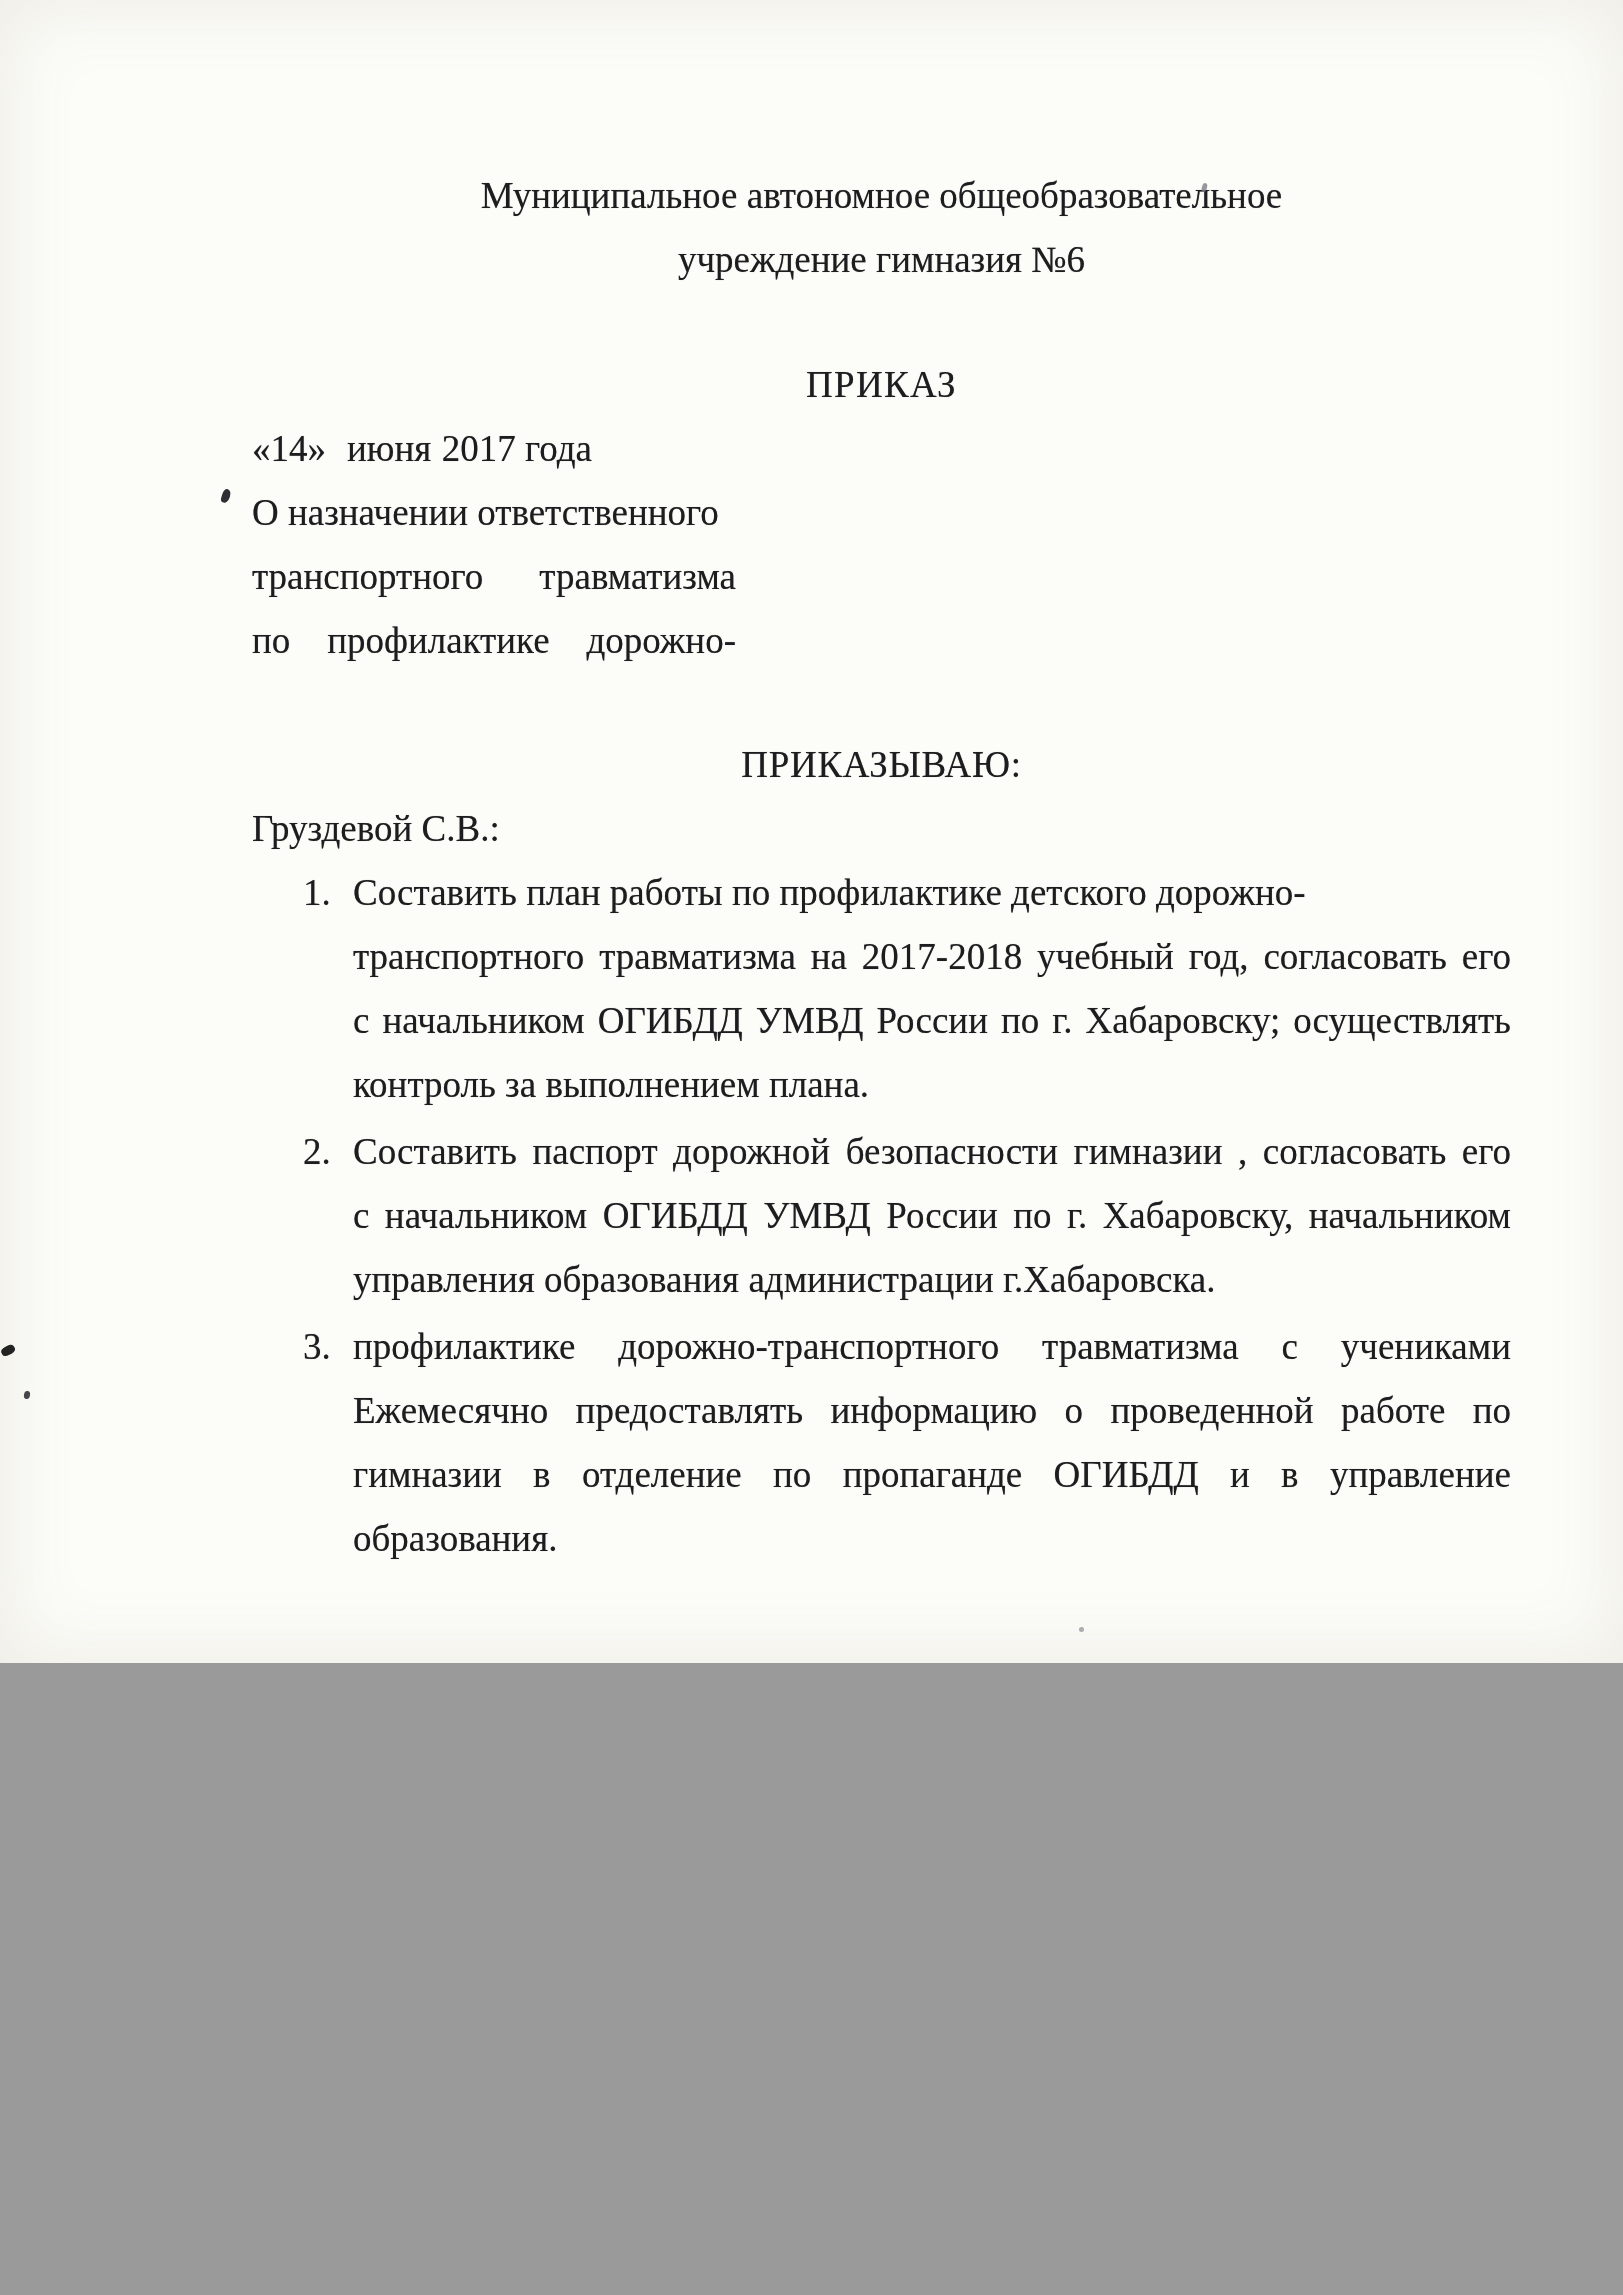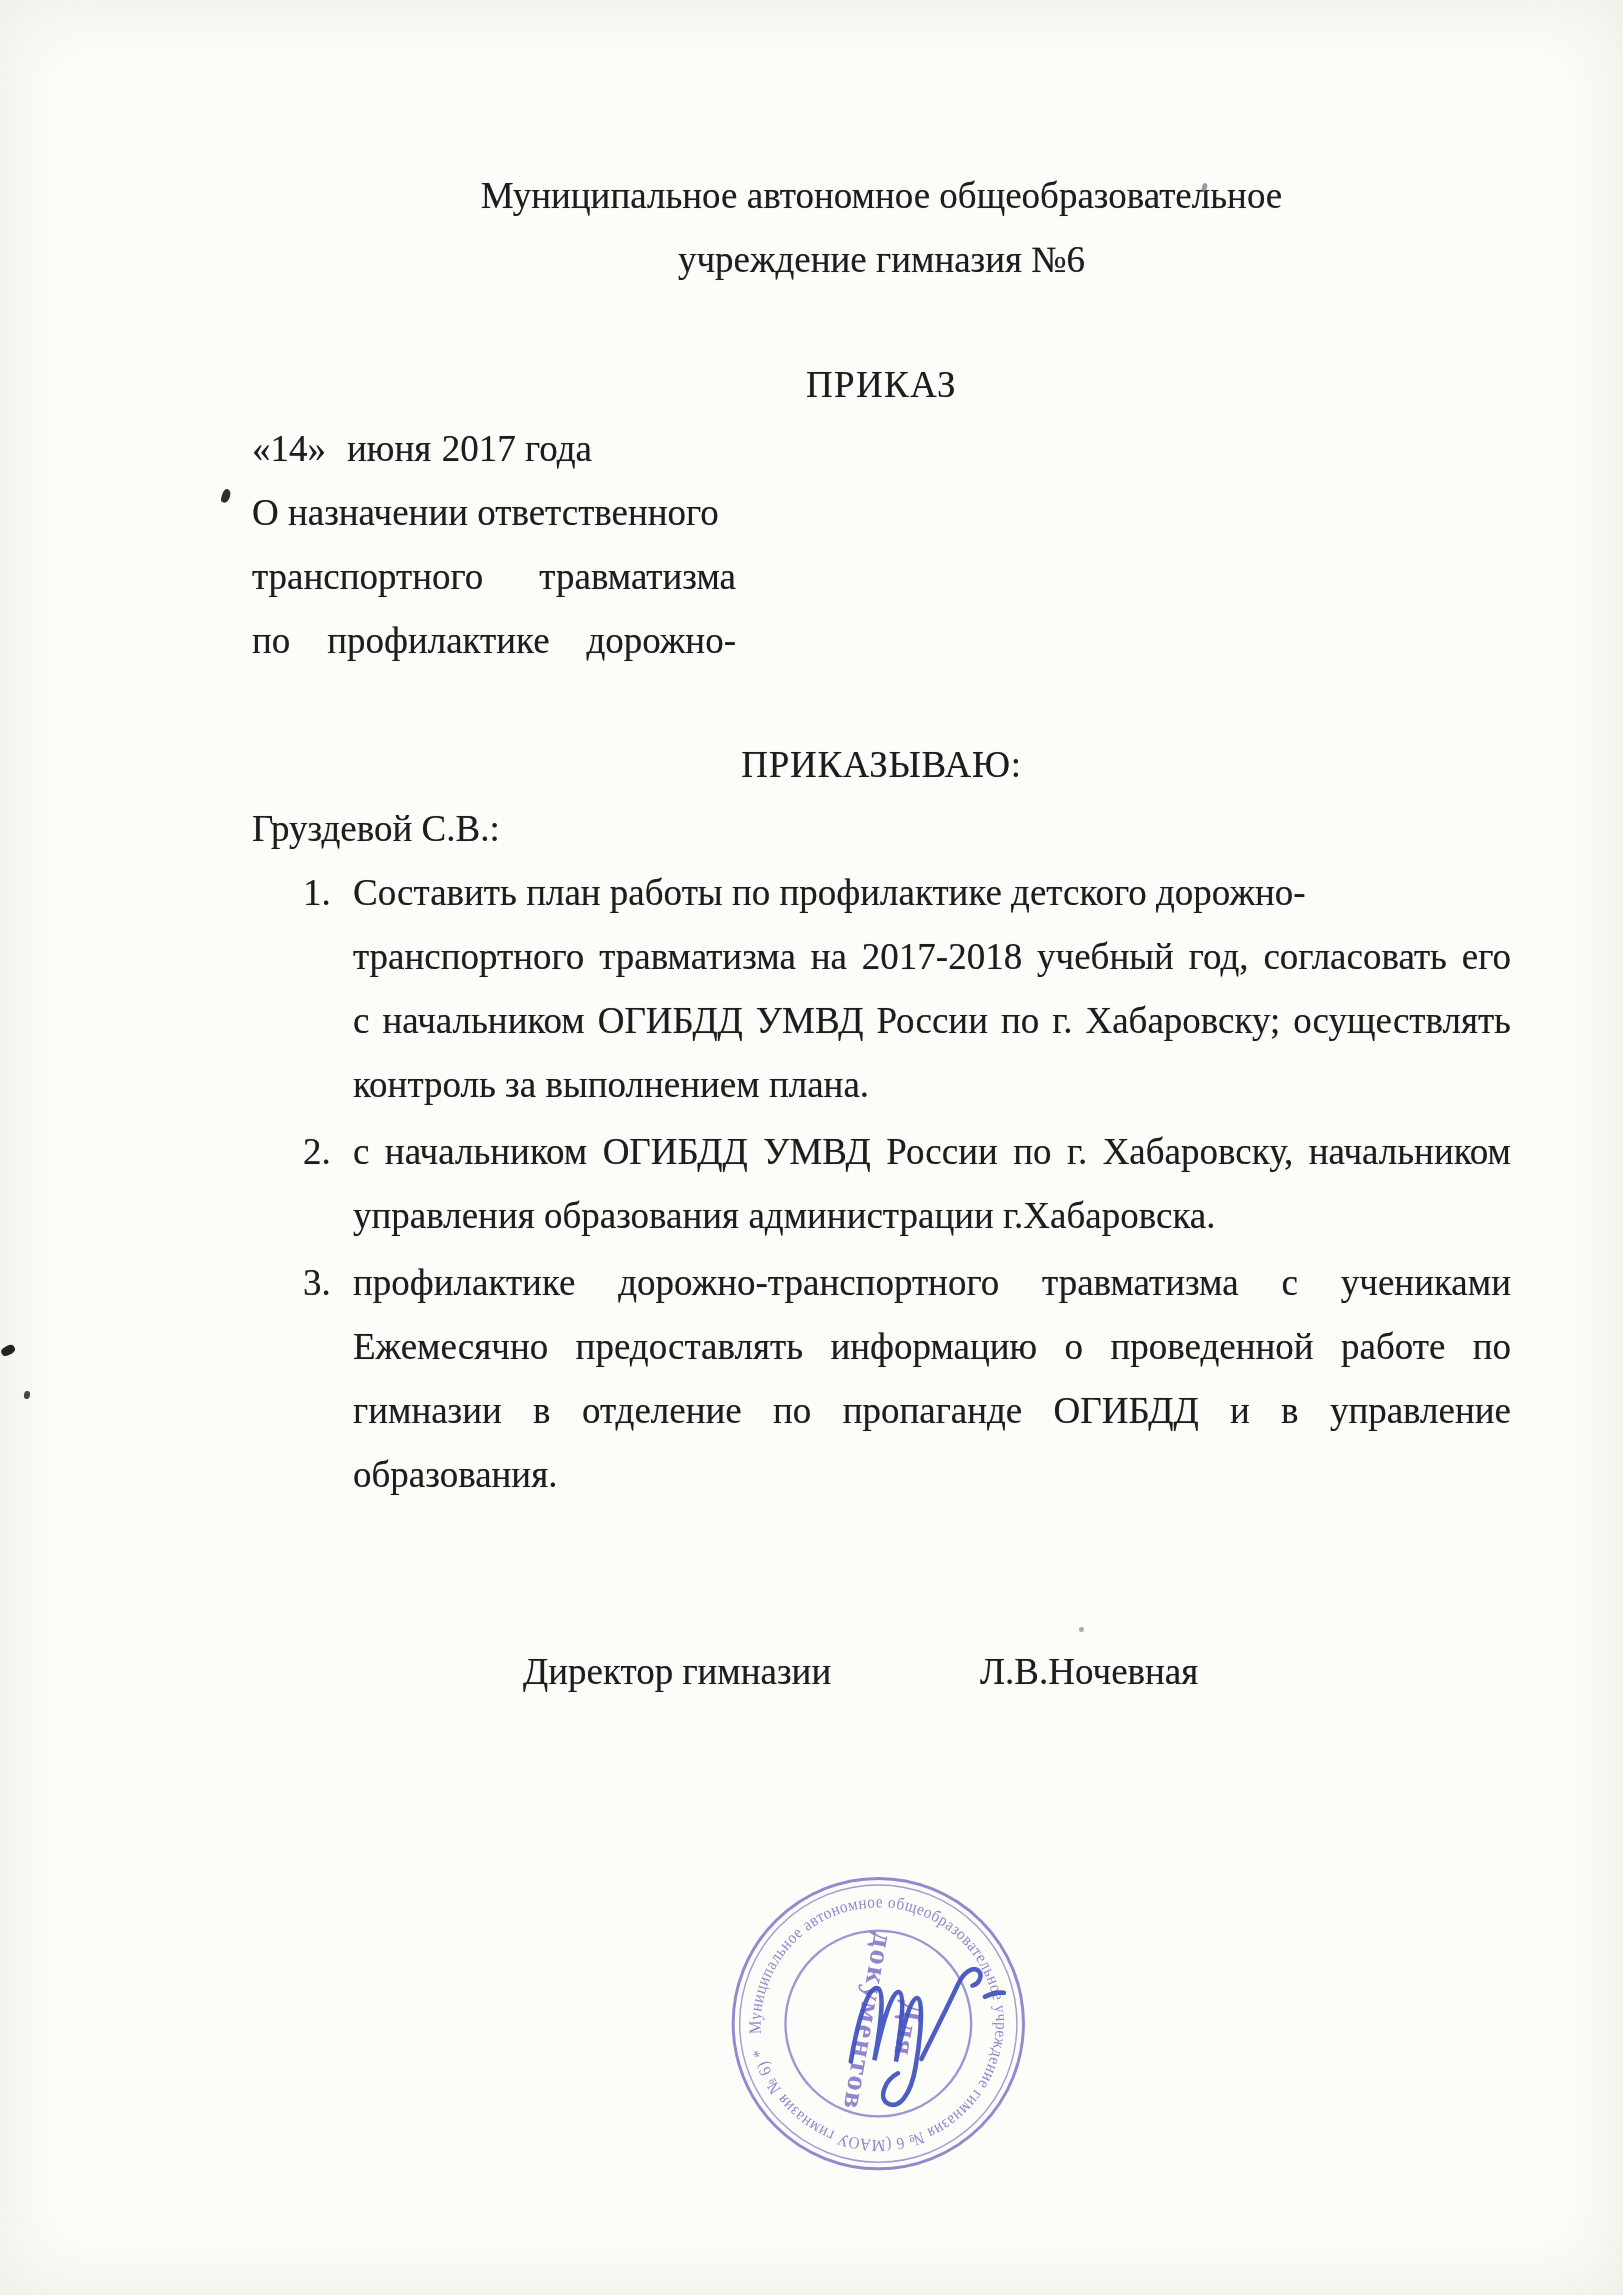--- a/index.html
+++ b/index.html
@@ -1,18 +1,18 @@
 <!DOCTYPE html>
 <html style="font-size:10.5px"><head>
 <meta charset="utf-8">
 <style>
   html,body{margin:0;padding:0;background:#9a9a9a;}
   .page{
     position:relative;
-    width:1623px;height:2295px;
+    width:1623px;height:1663px;
     background:#fcfcf8;
     font-family:"Liberation Serif", serif;
     color:#1d1d20;
     overflow:hidden;
     box-shadow:inset 0 0 79px rgba(120,115,100,.12);
   }
   .content{
     position:absolute;left:252px;top:0;width:1259px;
     padding-top:164px;
     font-size:37px;line-height:64px;
@@ -73,20 +73,21 @@
     <div class="list-item">
       <span class="num">1.</span>
       <div>Составить план работы по профилактике детского дорожно-</div>
       <div class="jline">транспортного травматизма на 2017-2018  учебный год, согласовать его</div>
       <div class="jline">с начальником ОГИБДД УМВД России по г. Хабаровску; осуществлять</div>
       <div>контроль за выполнением плана.</div>
     </div>
 
     <div class="list-item mt4">
       <span class="num">2.</span>
+      <div class="jline">Составить паспорт дорожной безопасности гимназии , согласовать его</div>
       <div class="jline">с начальником ОГИБДД УМВД России по г. Хабаровску, начальником</div>
       <div>управления образования администрации г.Хабаровска.</div>
     </div>
 
     <div class="list-item mt6">
       <span class="num">3.</span>
       <div class="jline">профилактике дорожно-транспортного травматизма с учениками</div>
       <div class="jline">Ежемесячно предоставлять информацию о проведенной работе по</div>
       <div class="jline">гимназии в отделение по пропаганде ОГИБДД и в управление</div>
       <div>образования.</div>

